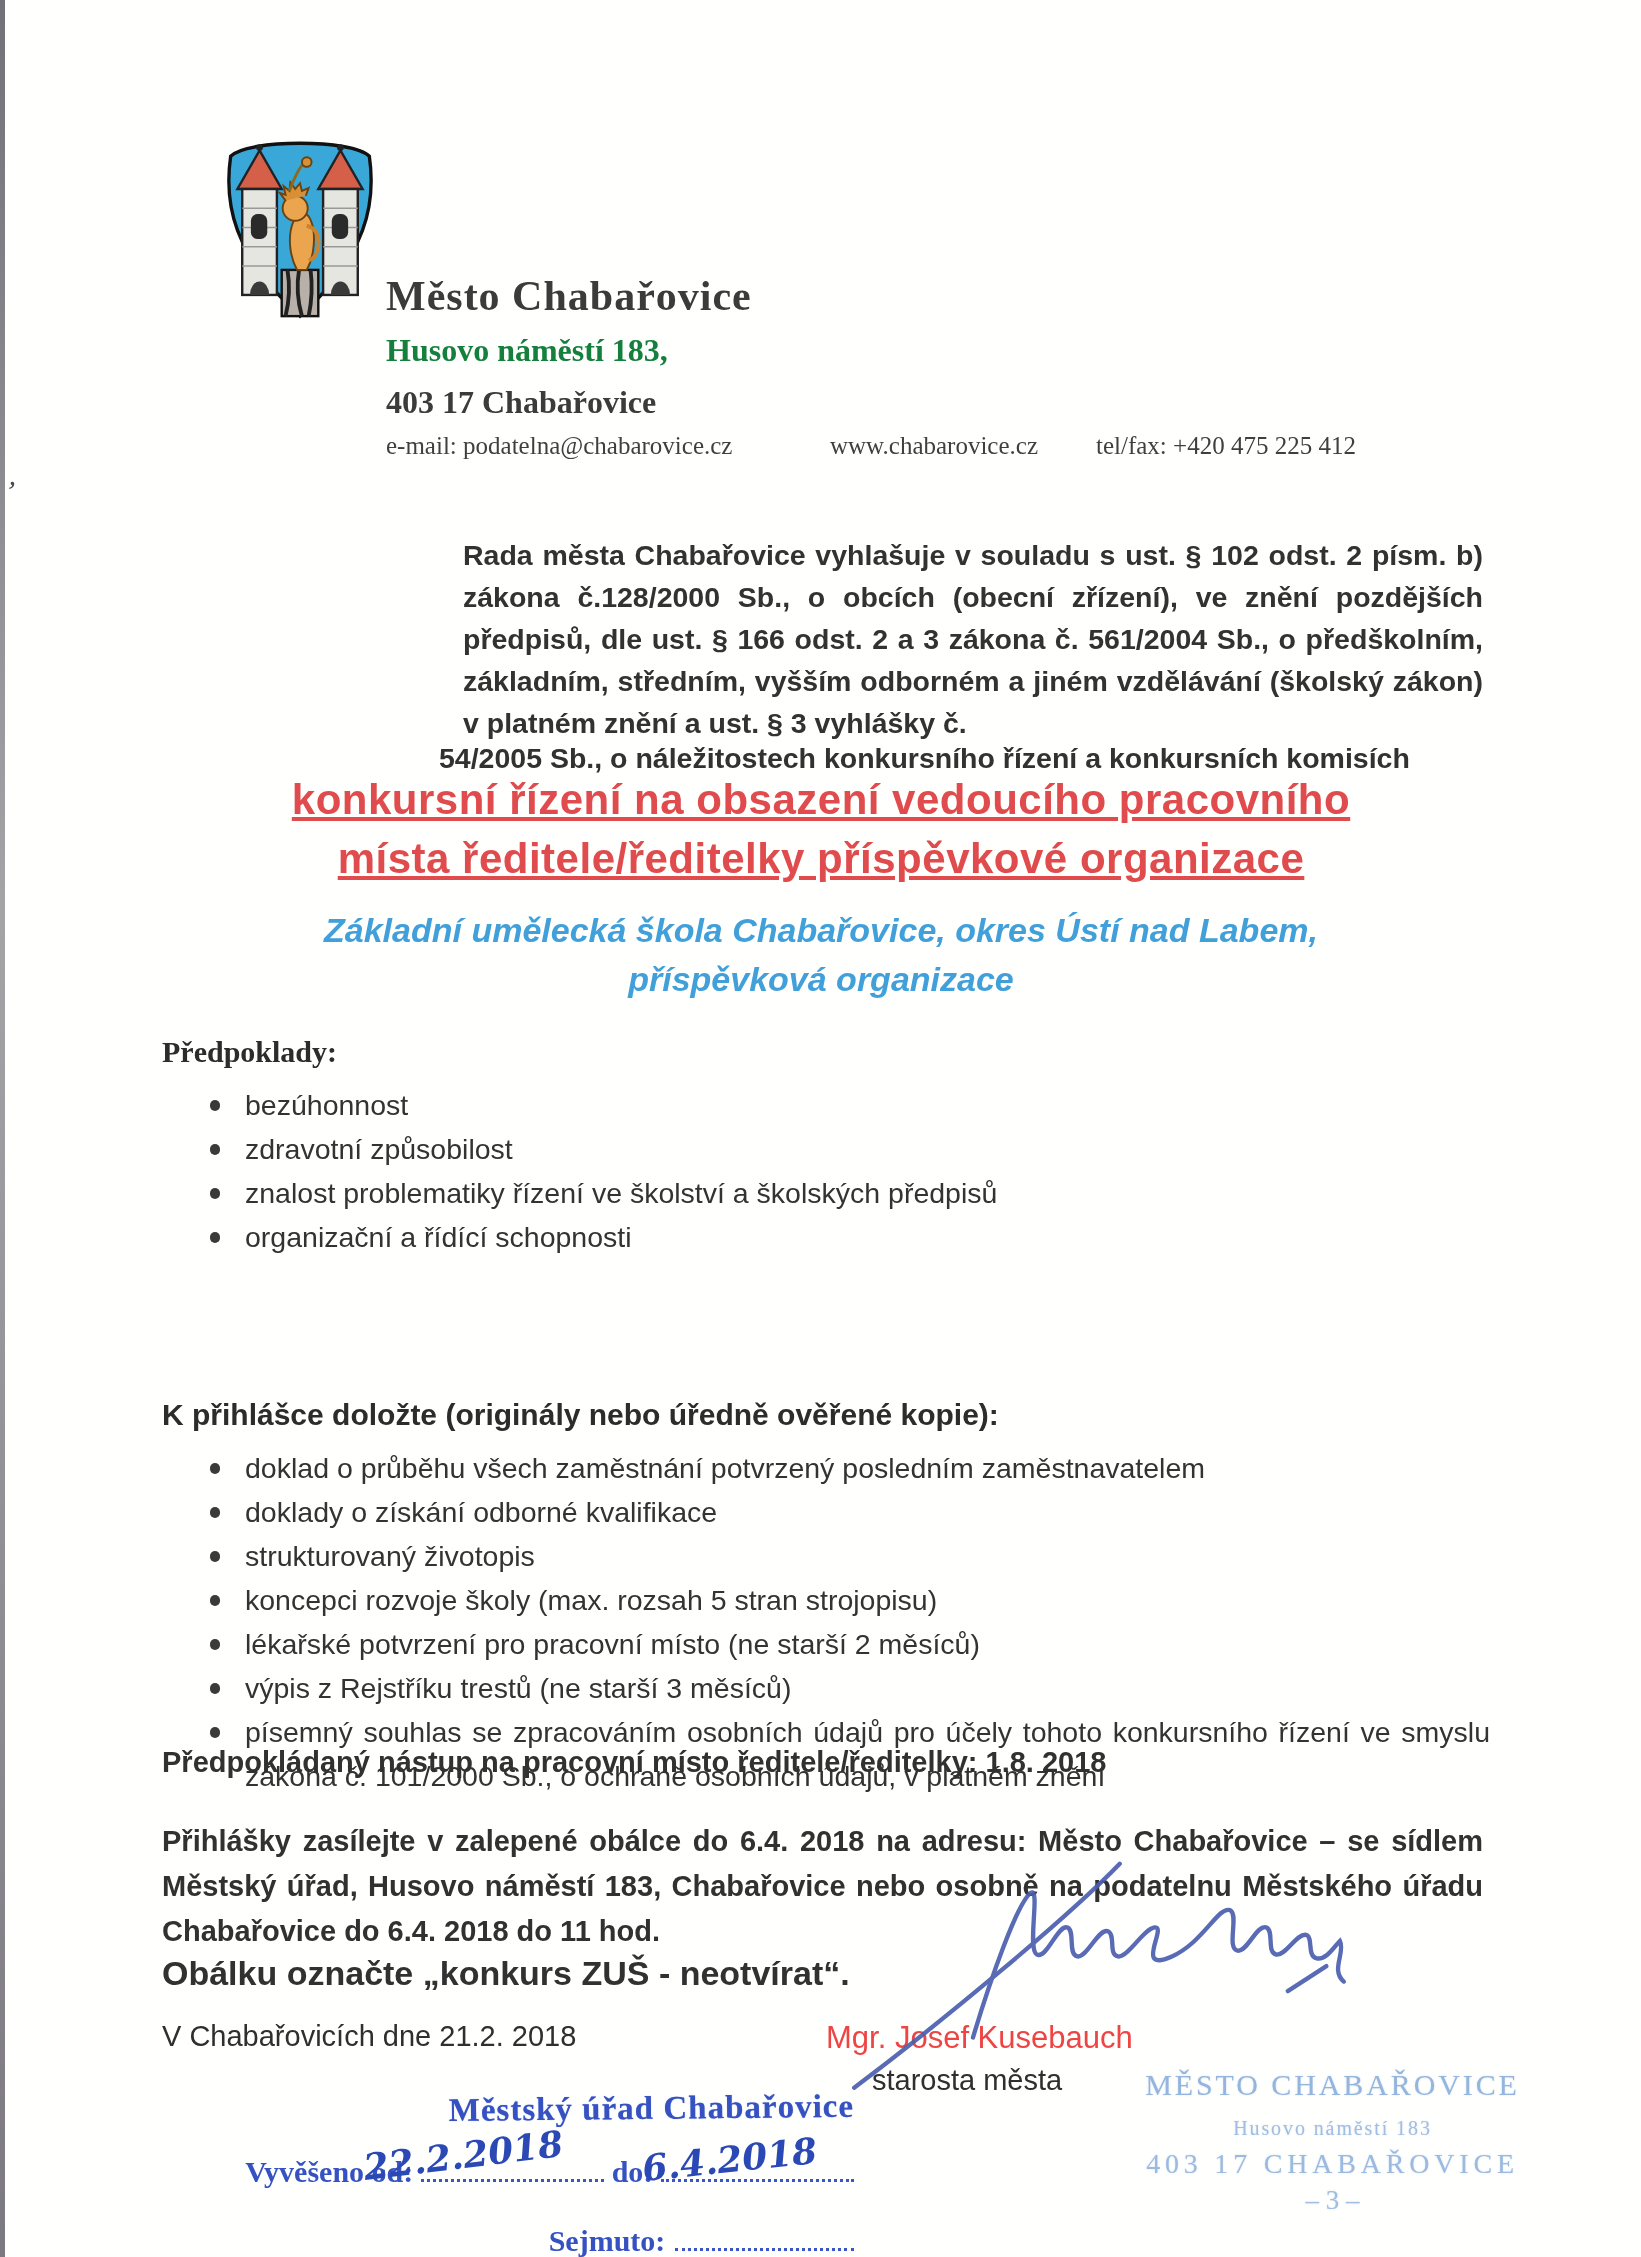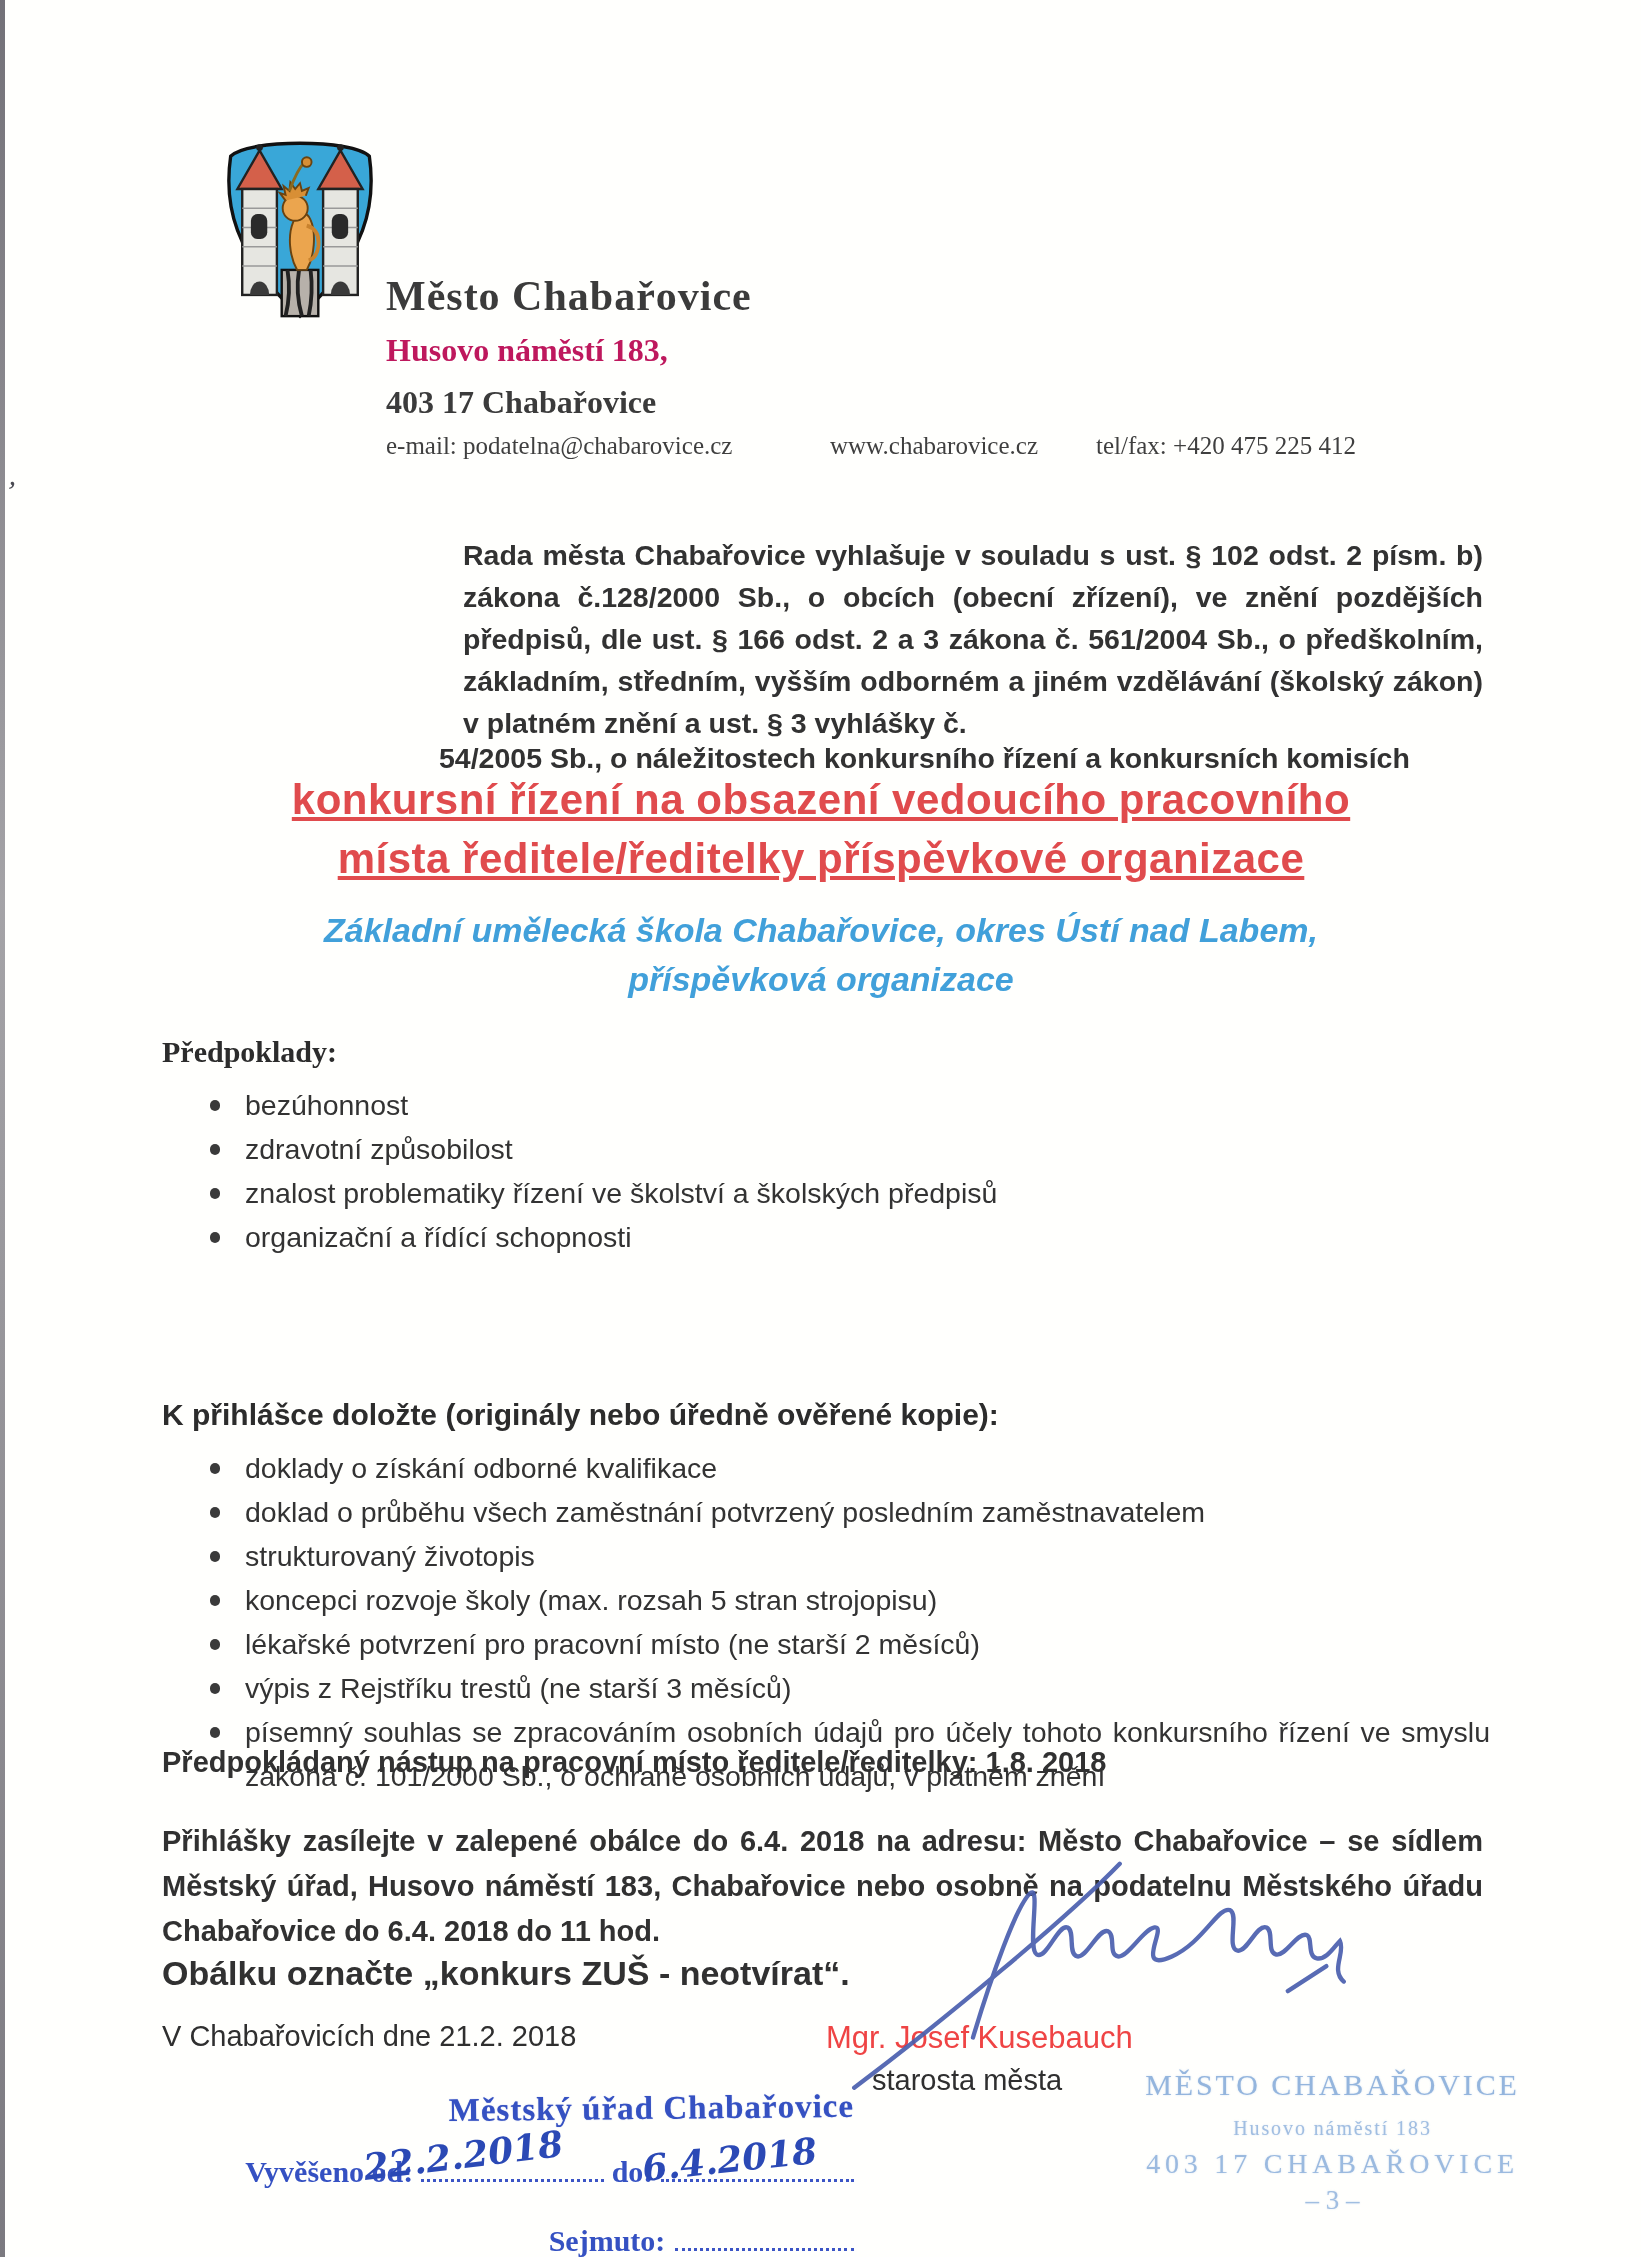--- a/index.html
+++ b/index.html
@@ -26,21 +26,21 @@
   
   .coat { position:absolute; left:222px; top:133px; width:156px; height:191px; }
   .org-name {
     position:absolute; left:386px; top:272px;
     font-family:"Liberation Serif", serif; font-weight:bold;
     font-size:42px; color:#3b3b3b; letter-spacing:1px;
   }
   .addr1 {
     position:absolute; left:386px; top:332px;
     font-family:"Liberation Serif", serif; font-weight:bold;
-    font-size:32px; color:#be185d;
+    font-size:32px; color:#15803d;
   }
   .addr2 {
     position:absolute; left:386px; top:384px;
     font-family:"Liberation Serif", serif; font-weight:bold;
     font-size:32px; color:#3b3b3b;
   }
   .contact-row {
     position:absolute; left:386px; top:432px; width:1062px;
     font-family:"Liberation Serif", serif; font-size:25px; color:#3f3f3f;
   }
@@ -213,22 +213,22 @@
   <div class="sec-heading h-predpoklady">Předpoklady:</div>
   <ul class="doc-list list-predpoklady">
     <li class="short">bezúhonnost</li>
     <li class="short">zdravotní způsobilost</li>
     <li class="short">znalost problematiky řízení ve školství a školských předpisů</li>
     <li class="short">organizační a řídící schopnosti</li>
   </ul>
 
   <div class="sec-heading h-prihlaska">K přihlášce doložte (originály nebo úředně ověřené kopie):</div>
   <ul class="doc-list list-prihlaska">
+    <li class="short">doklad o průběhu všech zaměstnání potvrzený posledním zaměstnavatelem</li>
     <li class="short">doklady o získání odborné kvalifikace</li>
-    <li class="short">doklad o průběhu všech zaměstnání potvrzený posledním zaměstnavatelem</li>
     <li class="short">strukturovaný životopis</li>
     <li class="short">koncepci rozvoje školy (max. rozsah 5 stran strojopisu)</li>
     <li class="short">lékařské potvrzení pro pracovní místo (ne starší 2 měsíců)</li>
     <li class="short">výpis z Rejstříku trestů (ne starší 3 měsíců)</li>
     <li>písemný souhlas se zpracováním osobních údajů pro účely tohoto konkursního řízení ve smyslu zákona č. 101/2000 Sb., o ochraně osobních údajů, v platném znění</li>
   </ul>
 
   <div class="nastup">Předpokládaný nástup na pracovní místo ředitele/ředitelky: 1.8. 2018</div>
   <div class="podani">Přihlášky zasílejte v zalepené obálce do 6.4. 2018 na adresu: Město Chabařovice – se sídlem Městský úřad, Husovo náměstí 183, Chabařovice nebo osobně na podatelnu Městského úřadu Chabařovice do 6.4. 2018 do 11 hod.</div>
   <div class="obalka">Obálku označte „konkurs ZUŠ - neotvírat“.</div>

